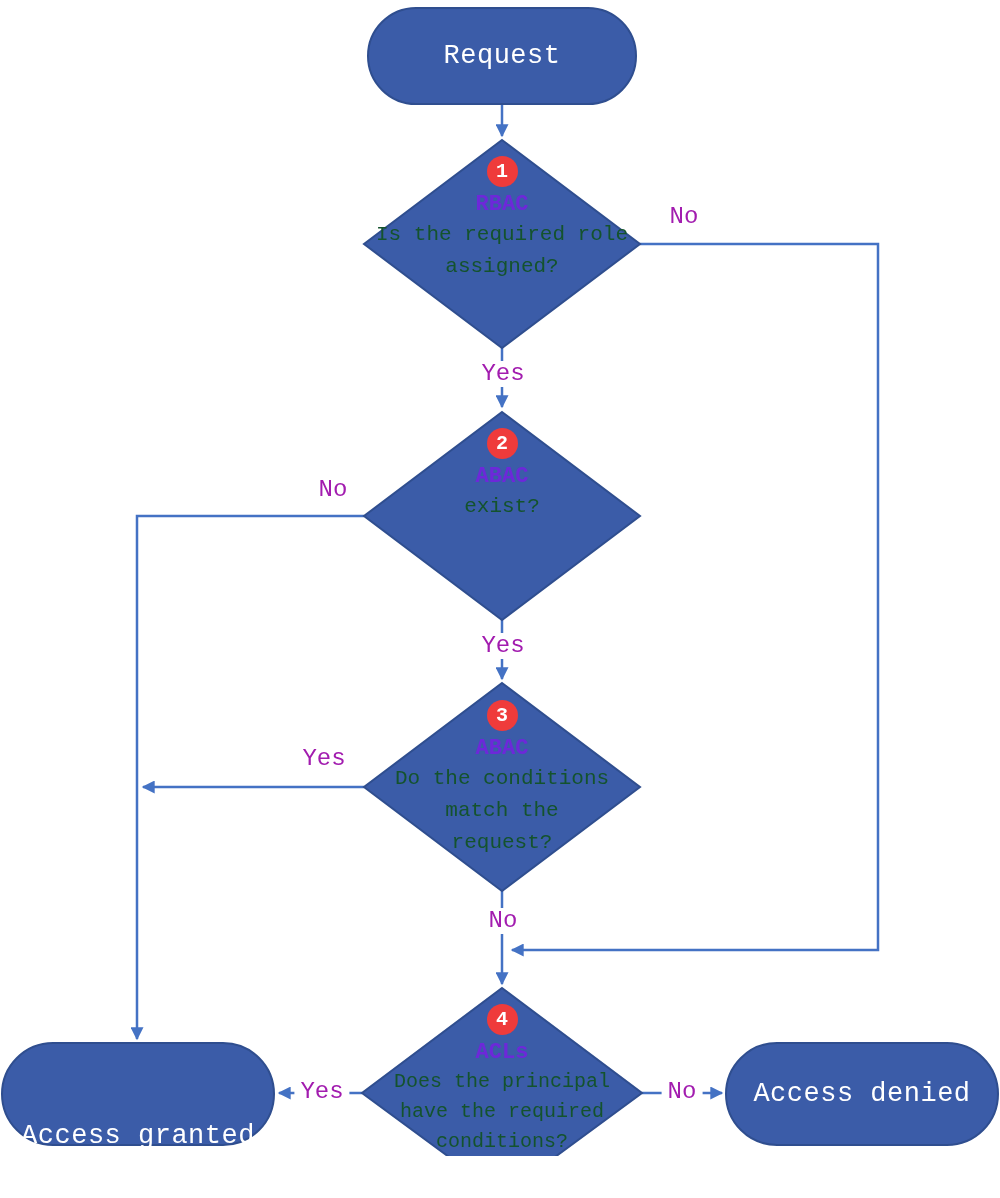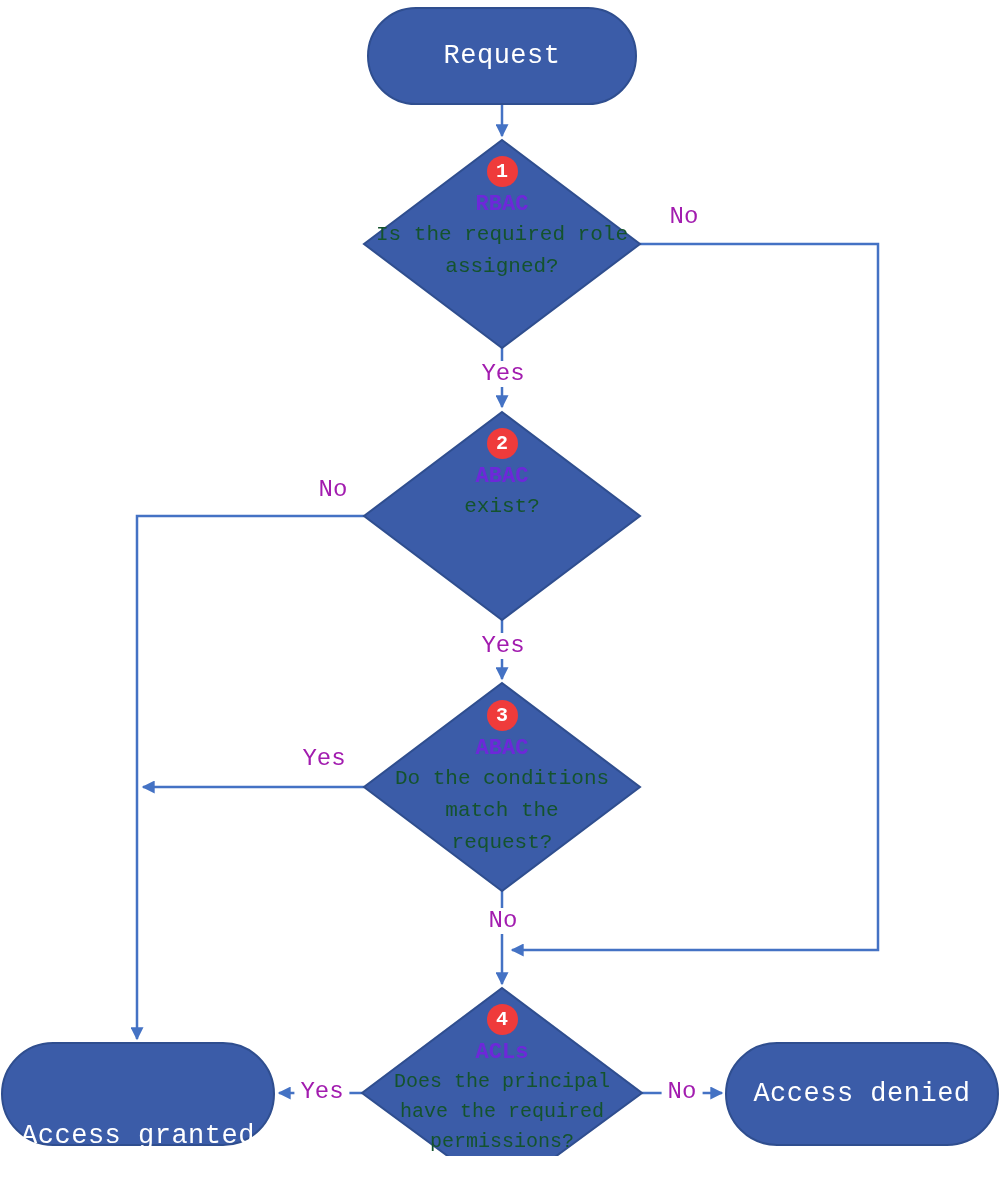--- a/index.html
+++ b/index.html
@@ -145,21 +145,21 @@
     <div class="node-line">Do the conditions</div>
     <div class="node-line">match the</div>
     <div class="node-line">request?</div>
   </div>
 
   <div class="node-stack" style="left:352px; top:1004px;">
     <div class="badge">4</div>
     <div class="node-tag">ACLs</div>
     <div class="node-line" style="font-size:20px; line-height:30px;">Does the principal</div>
     <div class="node-line" style="font-size:20px; line-height:30px;">have the required</div>
-    <div class="node-line" style="font-size:20px; line-height:30px;">permissions?</div>
+    <div class="node-line" style="font-size:20px; line-height:30px;">conditions?</div>
   </div>
 
   <span class="edge-label" style="left:684px; top:217px;">No</span>
 
   <span class="edge-label on-line" style="left:503px; top:374px;">Yes</span>
 
   <span class="edge-label" style="left:333px; top:490px;">No</span>
 
   <span class="edge-label on-line" style="left:503px; top:646px;">Yes</span>
 

